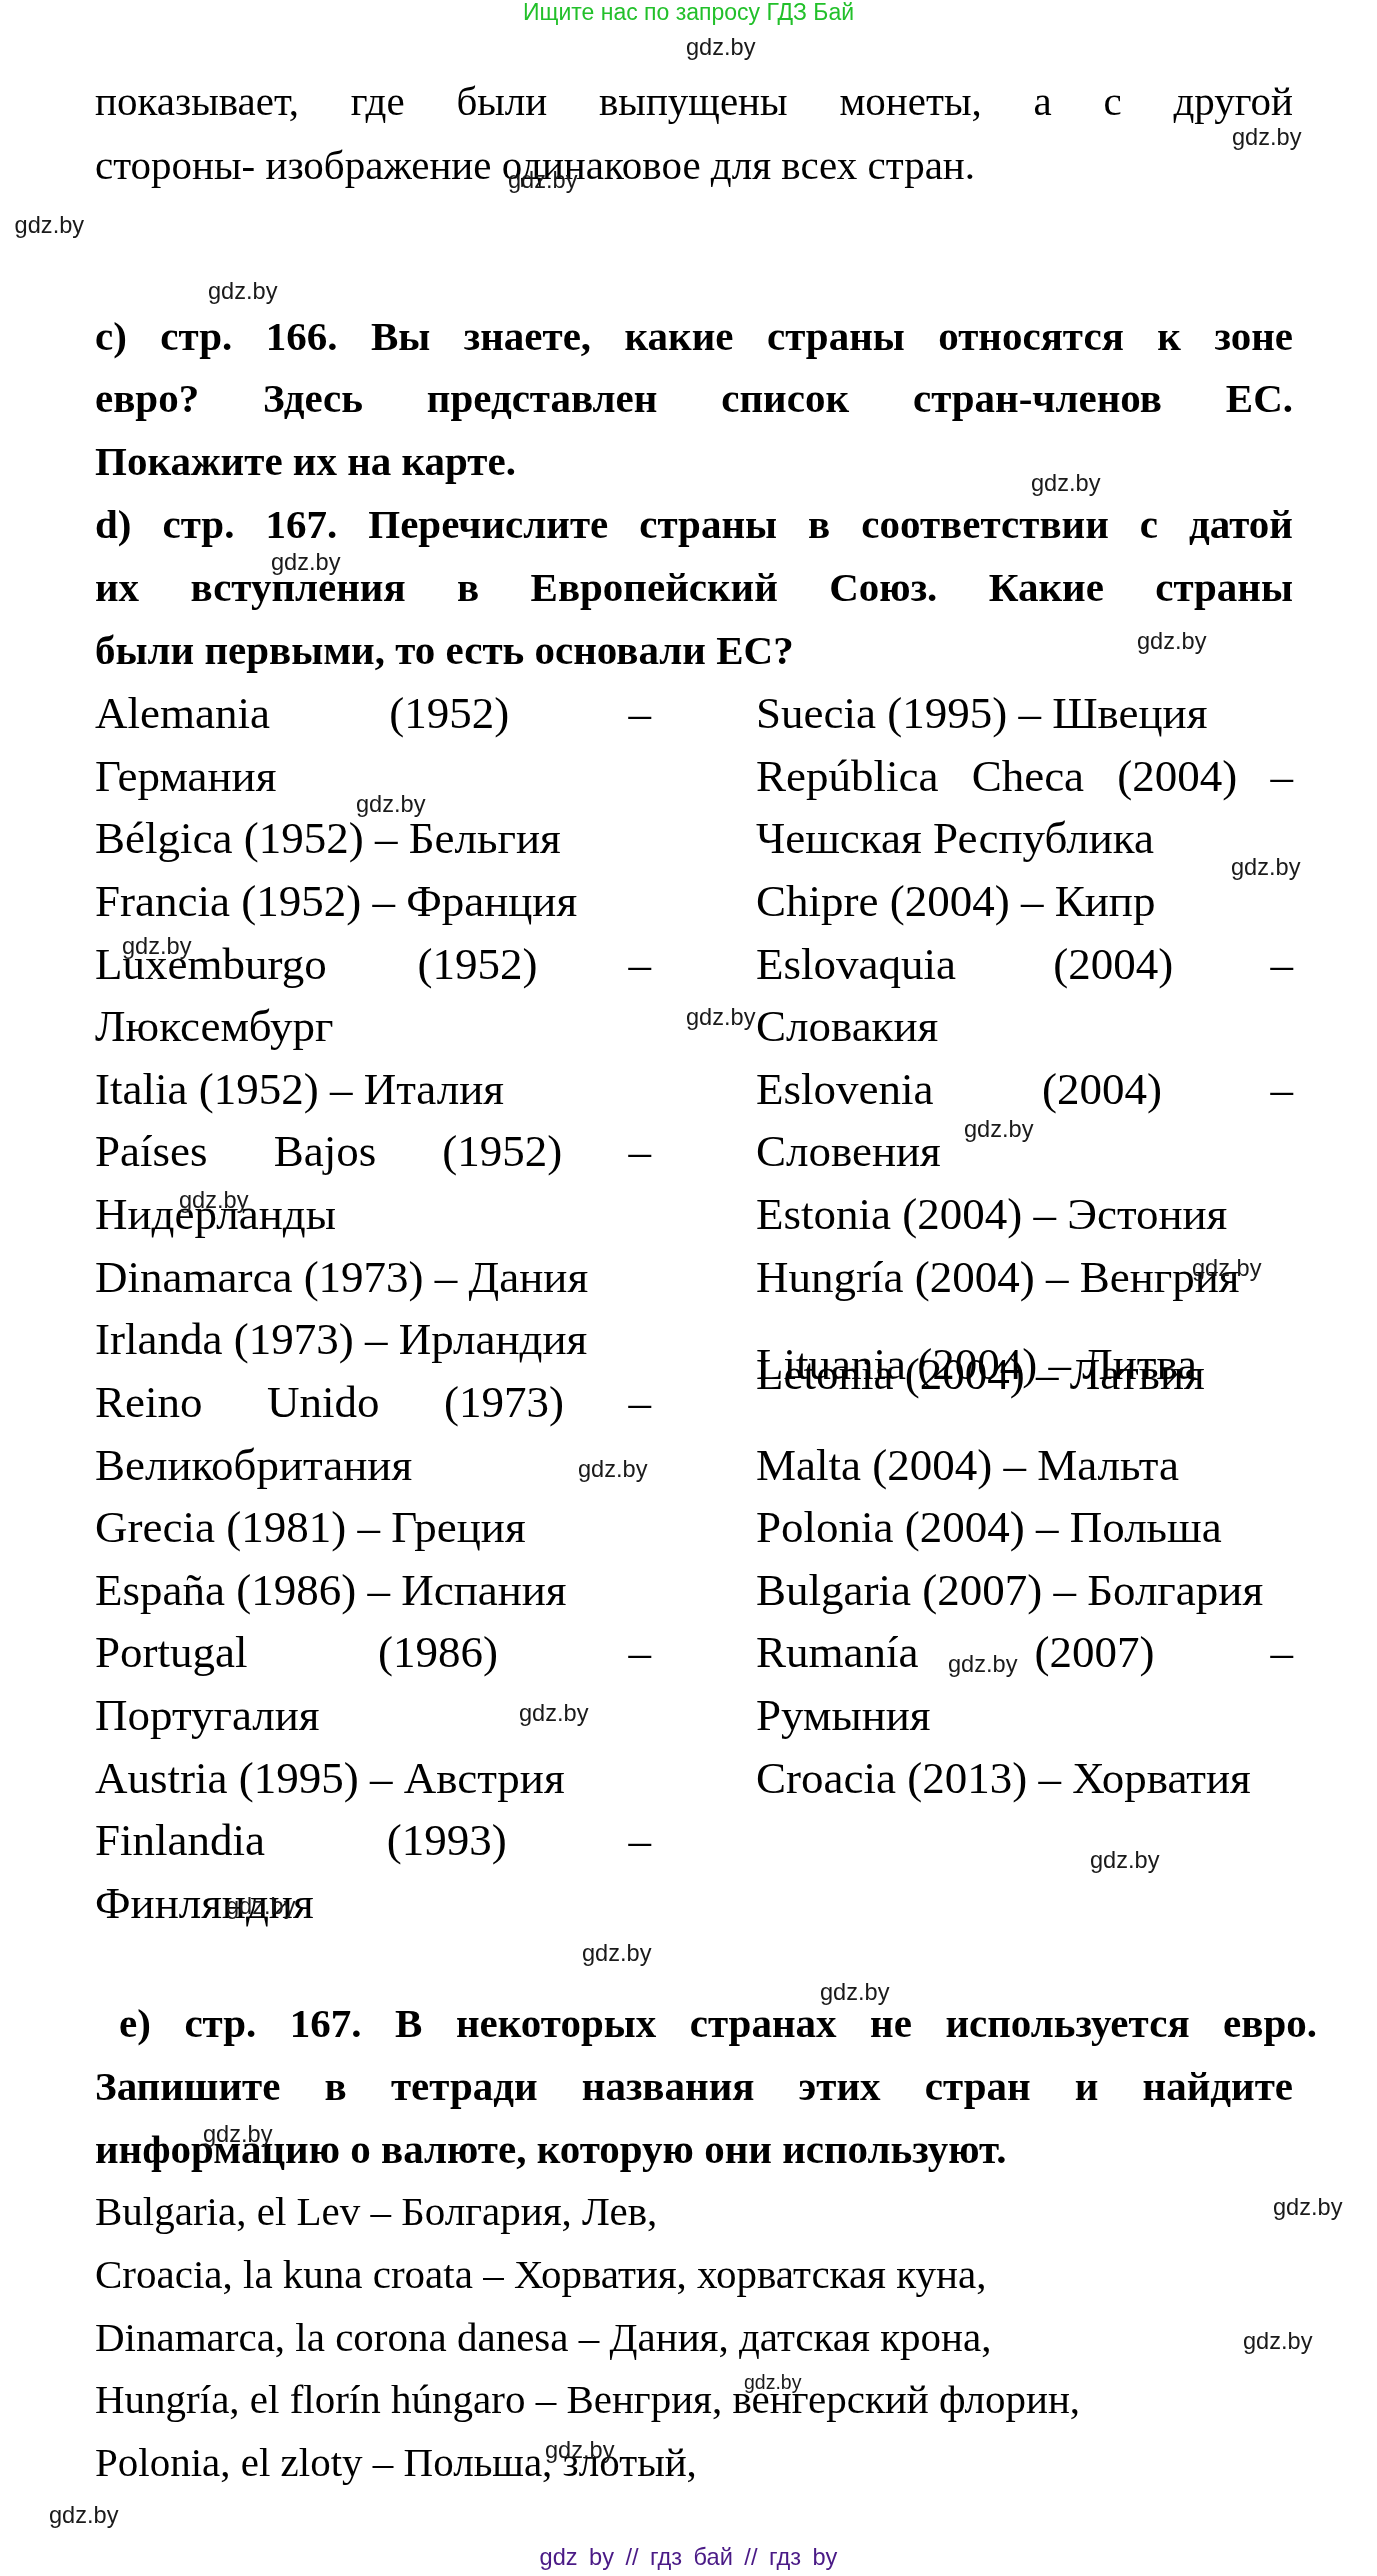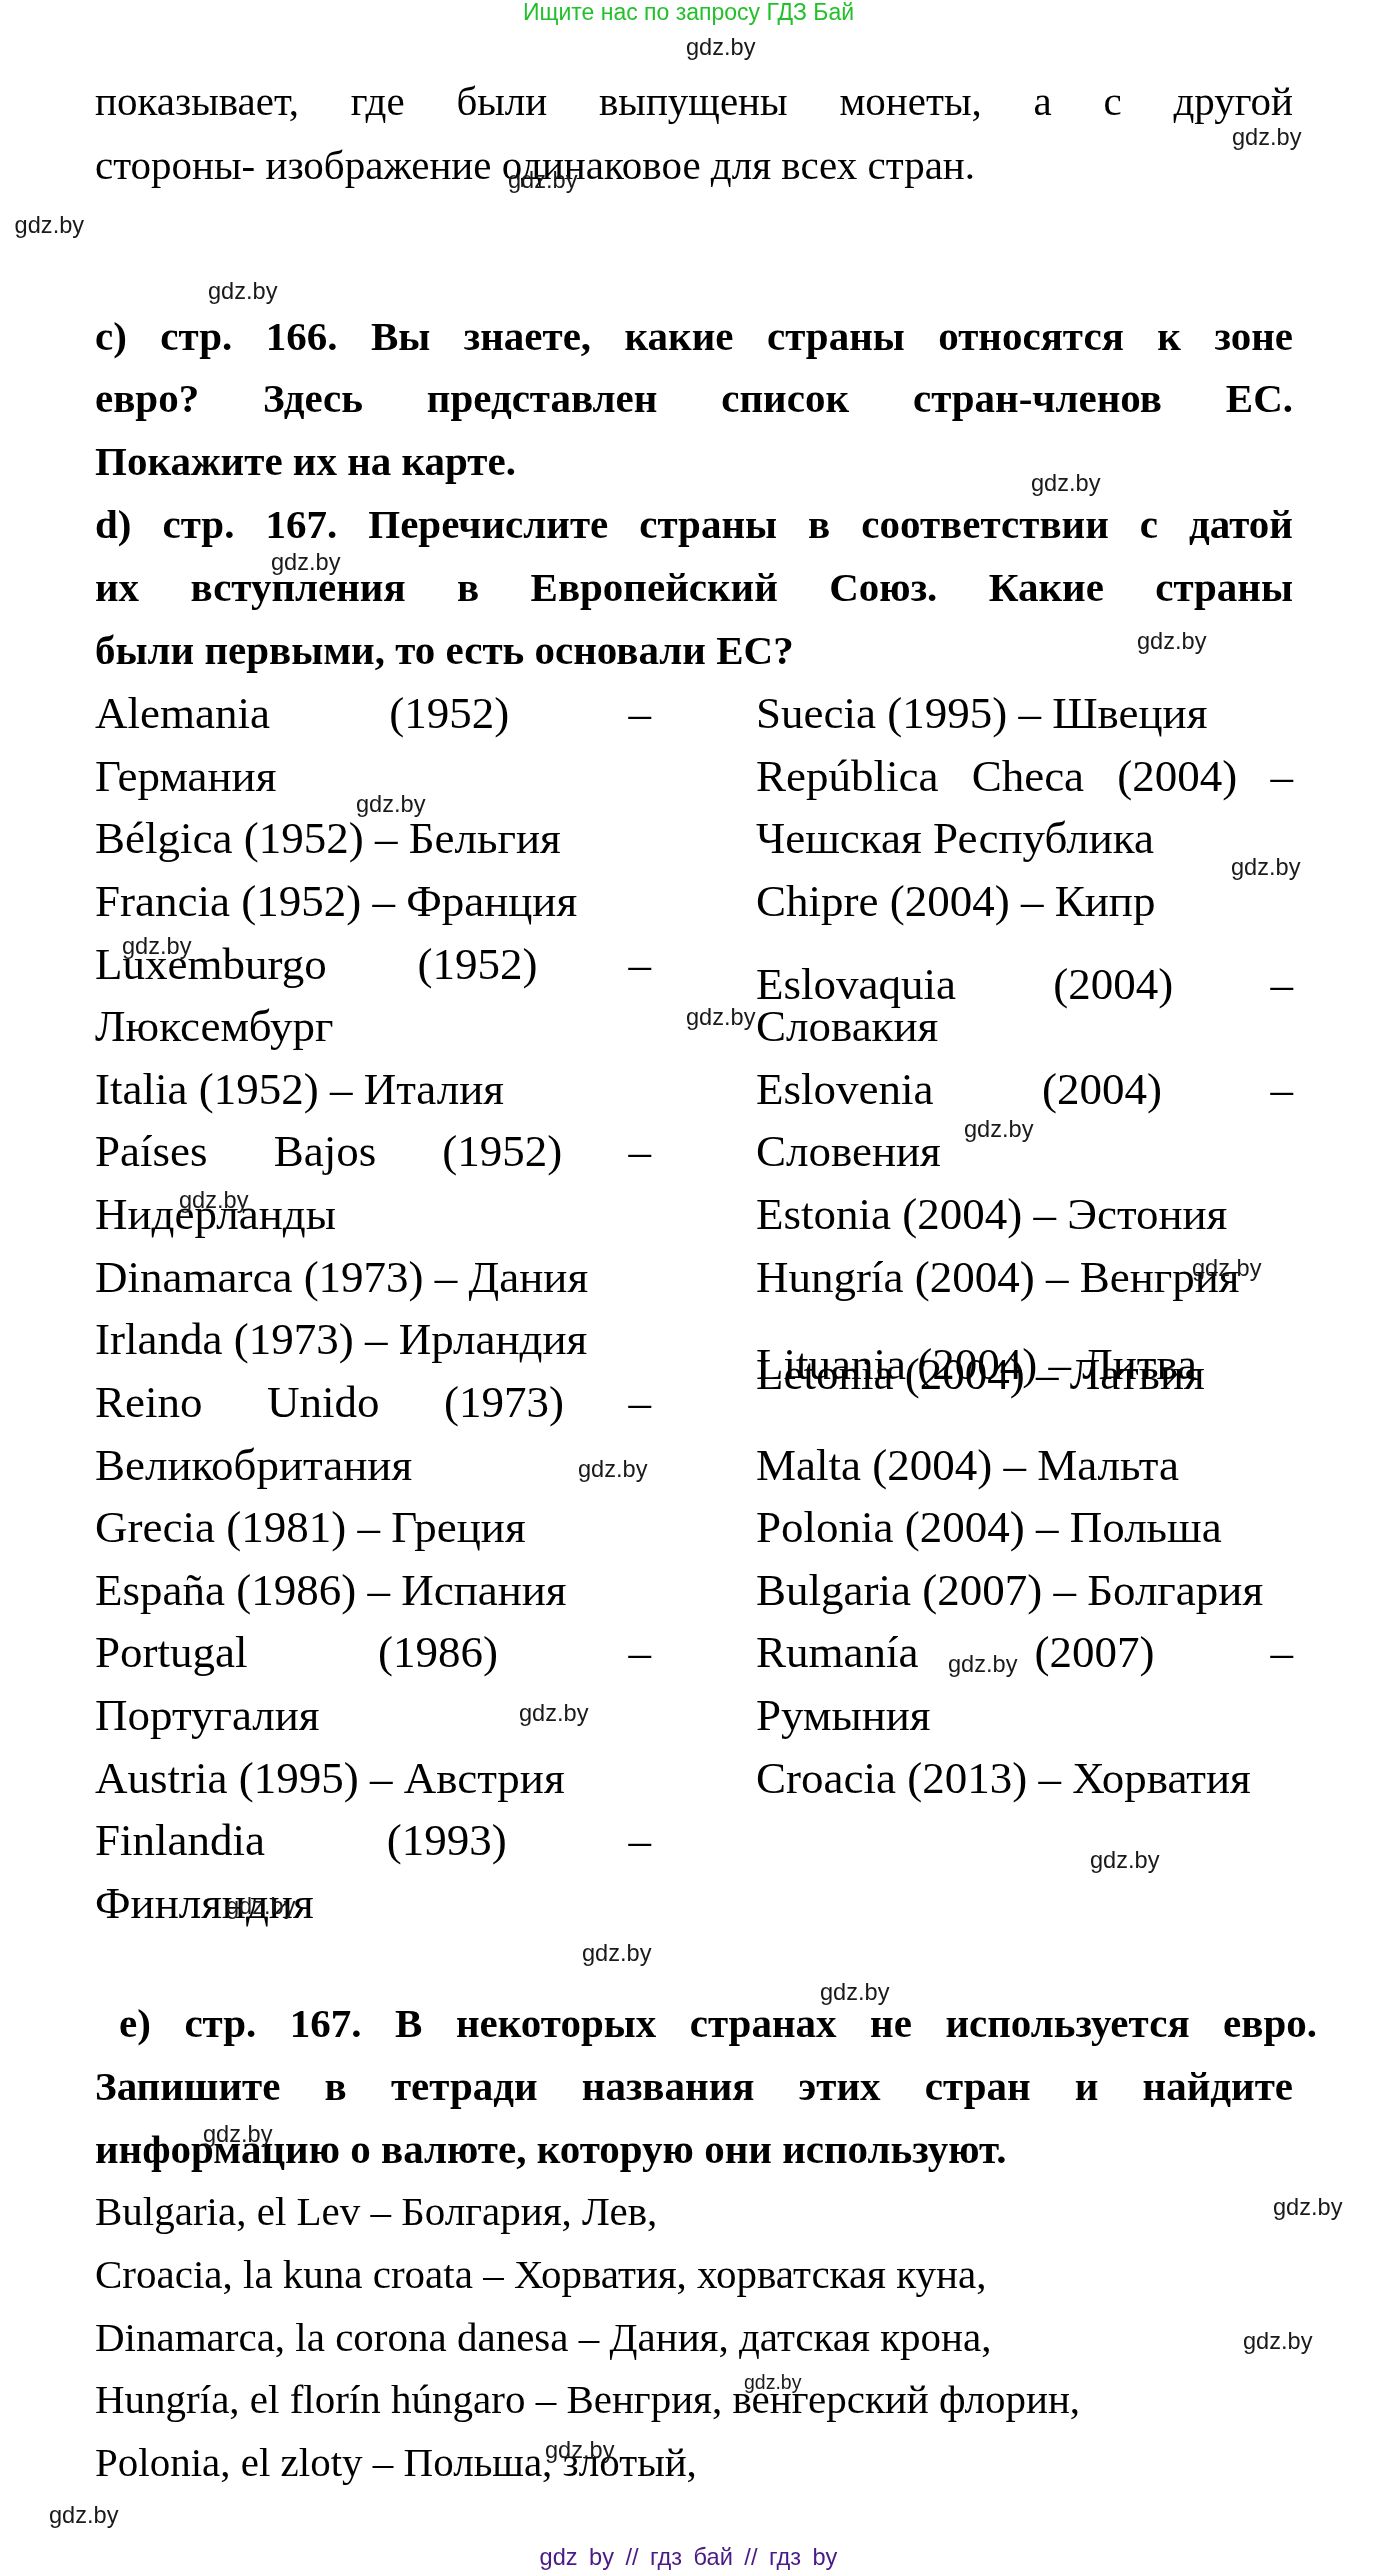--- a/index.html
+++ b/index.html
@@ -60,21 +60,21 @@
   <div class="col-line col-left" style="top:1758px;">Austria (1995) – Австрия</div>
   <div class="col-line col-left col-just" style="top:1820px;">Finlandia (1993) –</div>
   <div class="col-line col-left" style="top:1883px;">Финляндия</div>
 </div>
 
 <div>
   <div class="col-line col-right" style="top:693px;">Suecia (1995) – Швеция</div>
   <div class="col-line col-right col-just-r" style="top:756px;">República Checa (2004) –</div>
   <div class="col-line col-right" style="top:818px;font-family:Liberation Serif, serif;">Чешская Республика</div>
   <div class="col-line col-right" style="top:881px;">Chipre (2004) – Кипр</div>
-  <div class="col-line col-right col-just-r" style="top:944px;margin-top:20px;">Eslovaquia (2004) –</div>
+  <div class="col-line col-right col-just-r" style="top:944px;">Eslovaquia (2004) –</div>
   <div class="col-line col-right" style="top:1006px;">Словакия</div>
   <div class="col-line col-right col-just-r" style="top:1069px;">Eslovenia (2004) –</div>
   <div class="col-line col-right" style="top:1131px;">Словения</div>
   <div class="col-line col-right" style="top:1194px;">Estonia (2004) – Эстония</div>
   <div class="col-line col-right" style="top:1257px;">Hungría (2004) –  Венгрия</div>
   <div class="col-line col-right" style="top:1354px;">Letonia (2004) – Латвия</div>
   <div class="col-line col-right" style="top:1344px;">Lituania (2004) – Литва</div>
   <div class="col-line col-right" style="top:1445px;">Malta (2004) – Мальта</div>
   <div class="col-line col-right" style="top:1507px;">Polonia (2004) – Польша</div>
   <div class="col-line col-right" style="top:1570px;">Bulgaria (2007) – Болгария</div>

